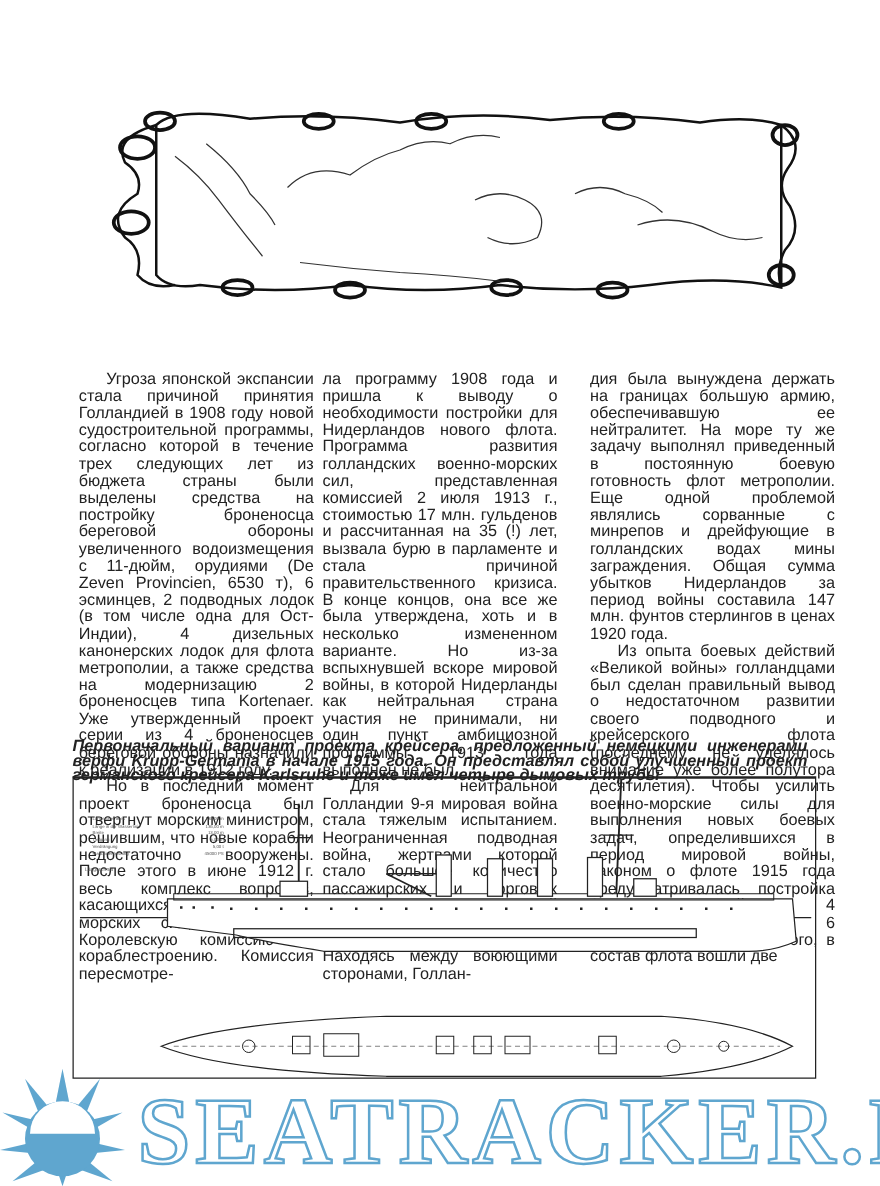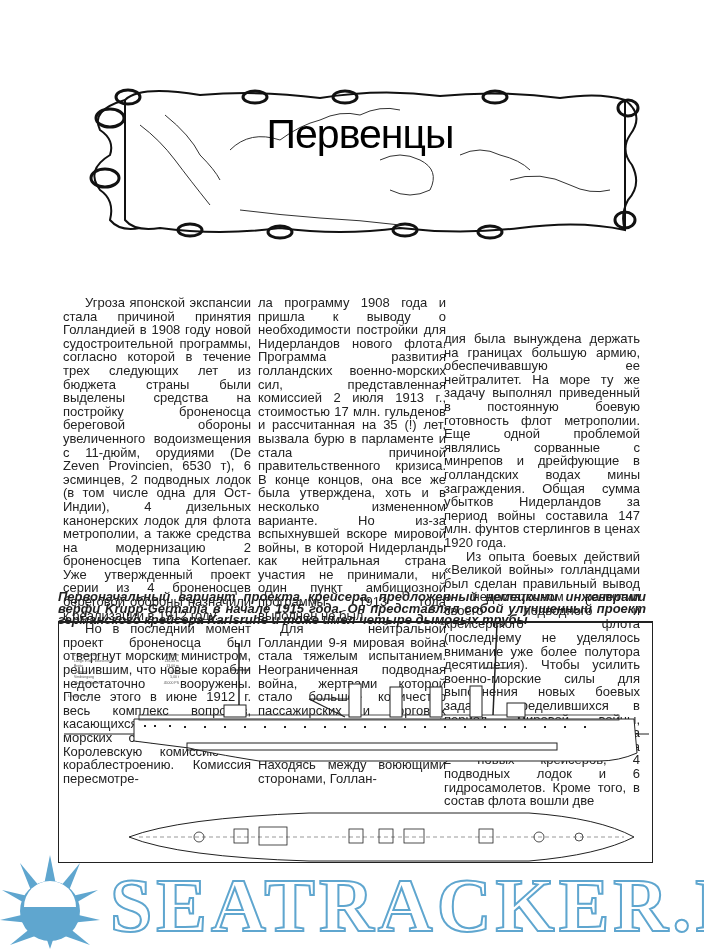--- a/index.html
+++ b/index.html
@@ -3,21 +3,21 @@
 <meta charset="utf-8">
 <style>
   html,body{margin:0;padding:0;background:#fff;}
   body{width:704px;height:949px;position:relative;overflow:hidden;font-family:"Liberation Sans",sans-serif;color:#111;}
   .banner{position:absolute;left:80px;top:60px;width:560px;height:190px;}
   .banner svg{position:absolute;left:0;top:0;}
   .title{position:absolute;left:160px;top:105px;width:400px;text-align:center;font-family:"Liberation Sans",sans-serif;font-size:41px;line-height:58px;letter-spacing:-1px;color:#000;}
   .col{position:absolute;top:296px;width:188px;font-size:13px;line-height:13.6px;text-align:justify;color:#222;}
   .col p{margin:0;text-indent:0;}
   .col p.ind{text-indent:22px;}
-  .c1{left:63px;} .c2{left:258px;} .c3{left:444px;width:196px;margin-top:36px;}
+  .c1{left:63px;} .c2{left:258px;} .c3{left:472px;width:196px;}
   .caption{position:absolute;left:58px;top:591px;width:588px;font-size:13px;line-height:11.5px;font-style:italic;font-weight:bold;color:#222;text-align:justify;}
   .frame{position:absolute;left:58px;top:621px;width:593px;height:239px;border:1px solid #222;border-top:2px solid #222;}
   .legend{position:absolute;left:74px;top:653px;width:105px;font-size:3.5px;line-height:5.5px;color:#555;}
   .legend div{display:flex;justify-content:space-between;}
   .draft{position:absolute;left:68px;top:693px;font-size:4px;color:#555;}
   .watermark{position:absolute;left:0;top:845px;width:704px;height:104px;}
   .wm-text{position:absolute;left:110px;top:865px;font-family:"Liberation Serif",serif;font-weight:bold;font-size:76px;line-height:80px;letter-spacing:4px;color:rgba(255,255,255,0.35);-webkit-text-stroke:2px #5fa6cf;}
 </style>
 </head>
 <body>
@@ -47,21 +47,20 @@
     <path d="M85 55 Q110 75 120 95 Q135 110 140 120" fill="none" stroke="#333" stroke-width="1"></path>
     <path d="M150 90 Q170 70 200 80 Q220 65 240 60 Q260 50 280 55 Q300 45 320 50" fill="none" stroke="#333" stroke-width="1"></path>
     <path d="M160 150 Q200 155 240 158 Q280 160 320 165" fill="none" stroke="#333" stroke-width="1"></path>
     <path d="M300 100 Q320 90 340 100 Q360 110 350 130 Q330 140 310 130" fill="none" stroke="#333" stroke-width="1"></path>
     <path d="M380 95 Q400 85 420 95 Q440 100 450 110" fill="none" stroke="#333" stroke-width="1"></path>
     <path d="M430 120 Q460 110 490 125 Q510 135 530 130" fill="none" stroke="#333" stroke-width="1"></path>
   </svg>
 </div>
 
 <div class="title">
-  <div>Первенцы</div>
 </div>
 
 <div class="col c1">
   <p class="ind">Угроза японской экспансии стала причиной принятия Голландией в 1908 году новой судостроительной программы, согласно которой в течение трех следующих лет из бюджета страны были выделены средства на постройку броненосца береговой обороны увеличенного водоизмещения с 11-дюйм, орудиями (De Zeven Provincien, 6530 т), 6 эсминцев, 2 подводных лодок (в том числе одна для Ост-Индии), 4 дизельных канонерских лодок для флота метрополии, а также средства на модернизацию 2 броненосцев типа Kortenaer. Уже утвержденный проект серии из 4 броненосцев береговой обороны назначили к реализации в 1912 году.</p>
   <p class="ind">Но в последний момент проект броненосца был отвергнут морским министром, решившим, что новые корабли недостаточно вооружены. После этого в июне 1912 г. весь комплекс вопросов, касающихся колониальных морских сил, передали в Королевскую комиссию по кораблестроению. Комиссия пересмотре-</p>
 </div>
 <div class="col c2">
   <p>ла программу 1908 года и пришла к выводу о необходимости постройки для Нидерландов нового флота. Программа развития голландских военно-морских сил, представленная комиссией 2 июля 1913 г., стоимостью 17 млн. гульденов и рассчитанная на 35 (!) лет, вызвала бурю в парламенте и стала причиной правительственного кризиса. В конце концов, она все же была утверждена, хоть и в несколько измененном варианте. Но из-за вспыхнувшей вскоре мировой войны, в которой Нидерланды как нейтральная страна участия не принимали, ни один пункт амбициозной программы 1913 года выполнен не был.</p>
   <p class="ind">Для нейтральной Голландии 9-я мировая война стала тяжелым испытанием. Неограниченная подводная война, жертвами которой стало большое количество пассажирских и торговых судов, нанесла ощутимый удар традиционной морской торговле этой страны. Находясь между воюющими сторонами, Голлан-</p>
 </div>

